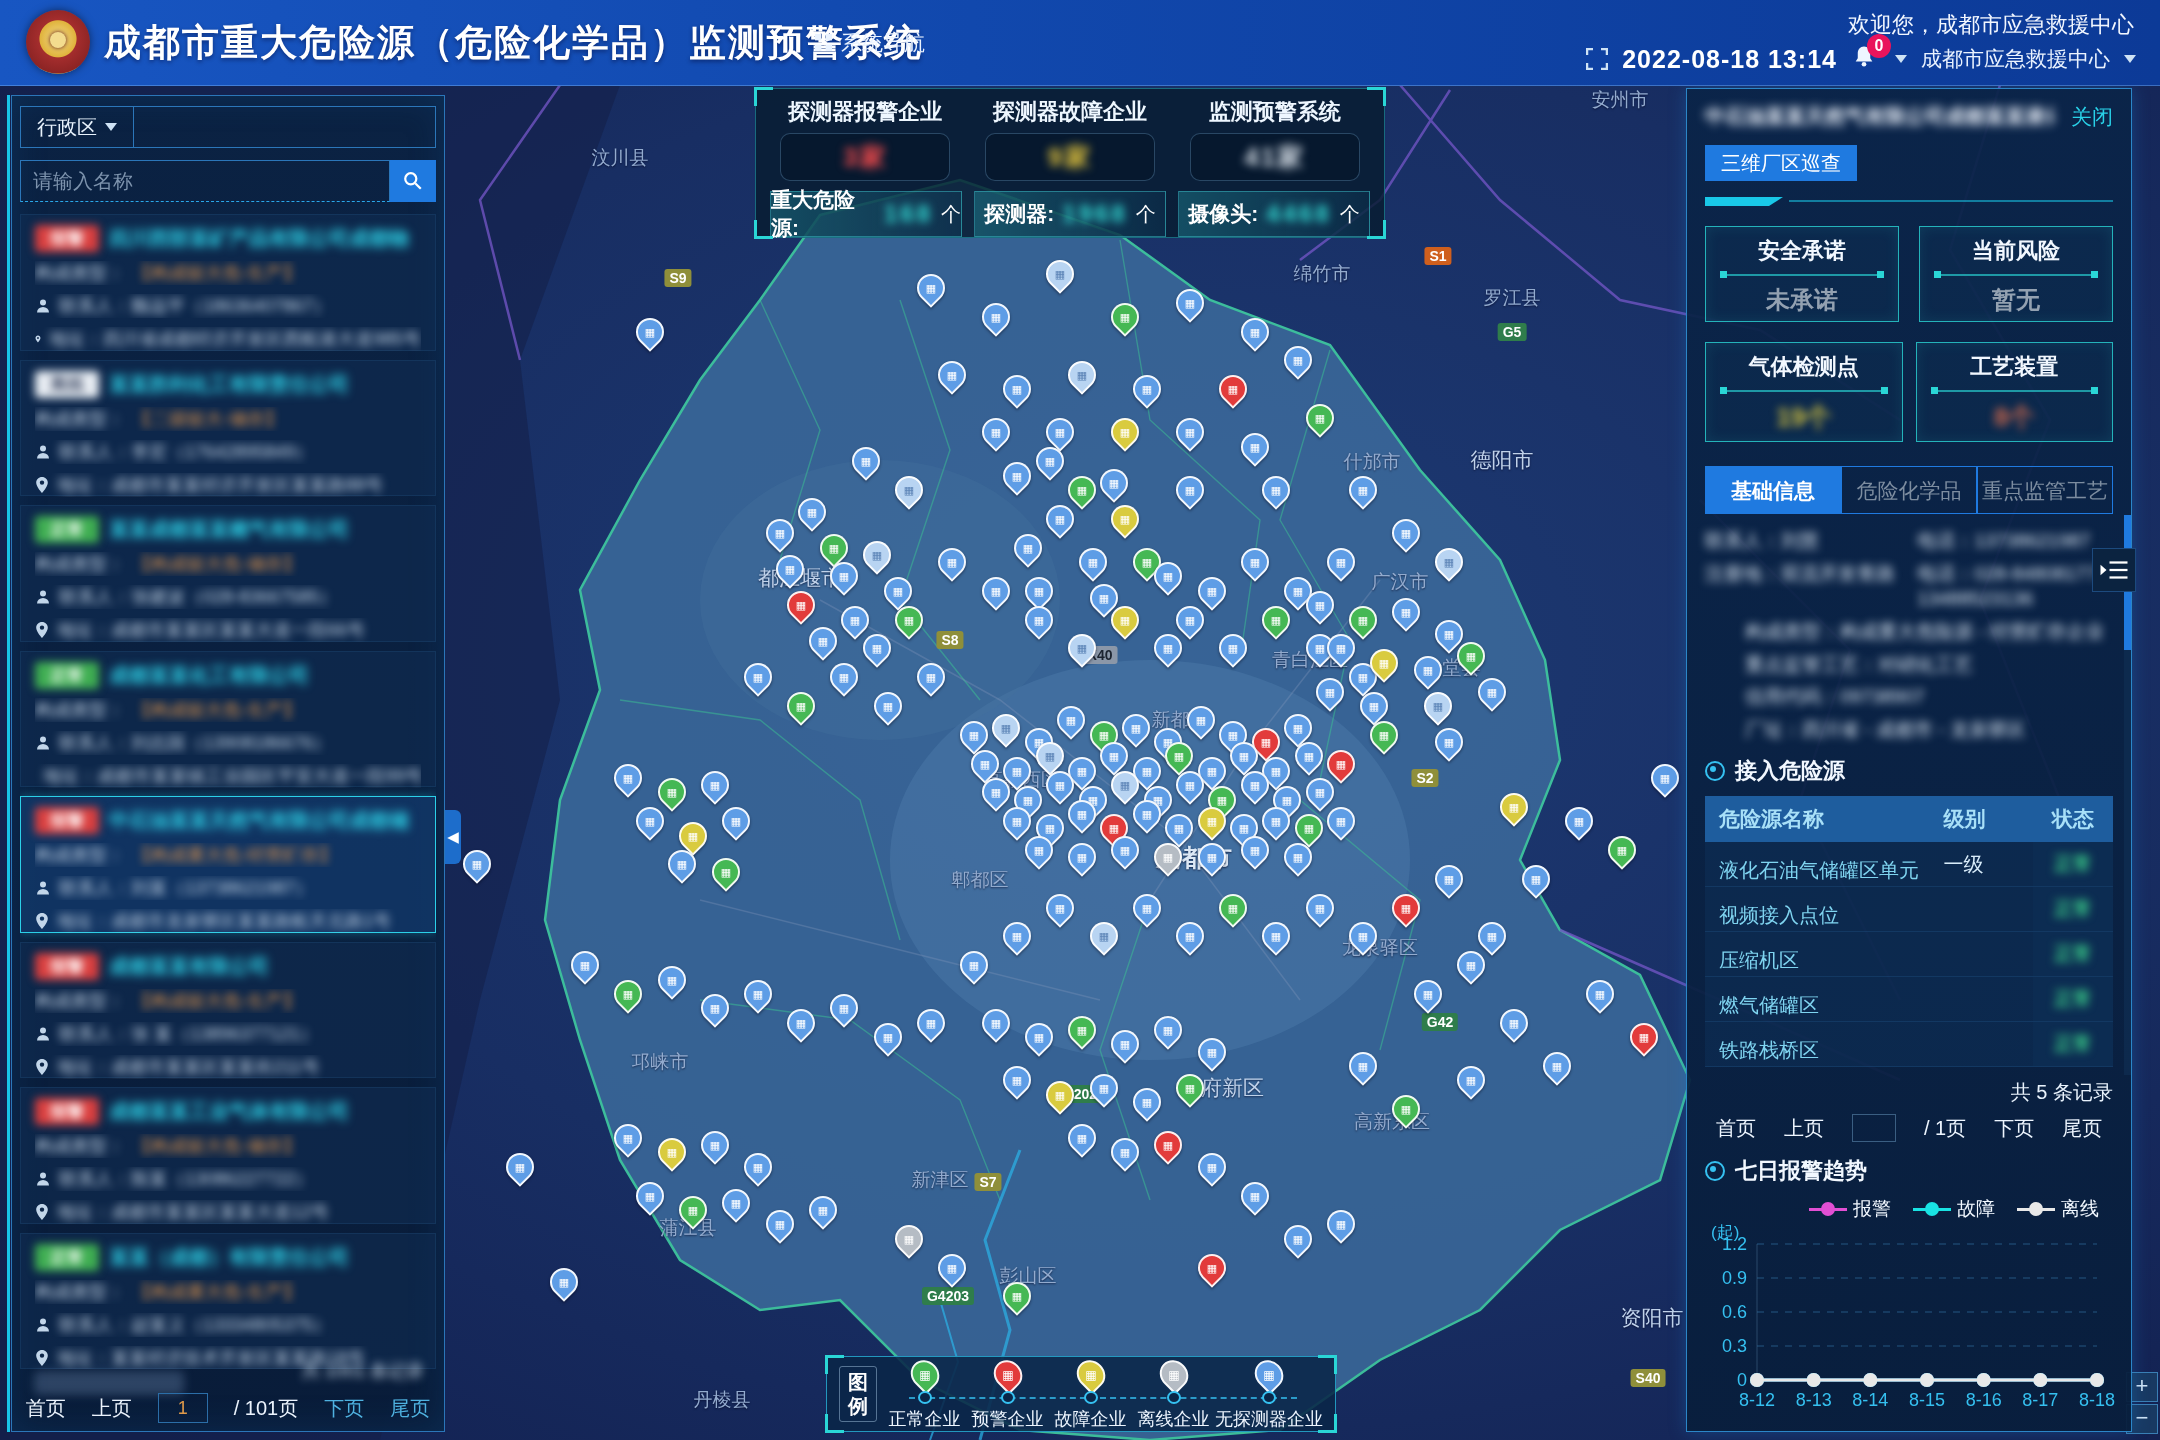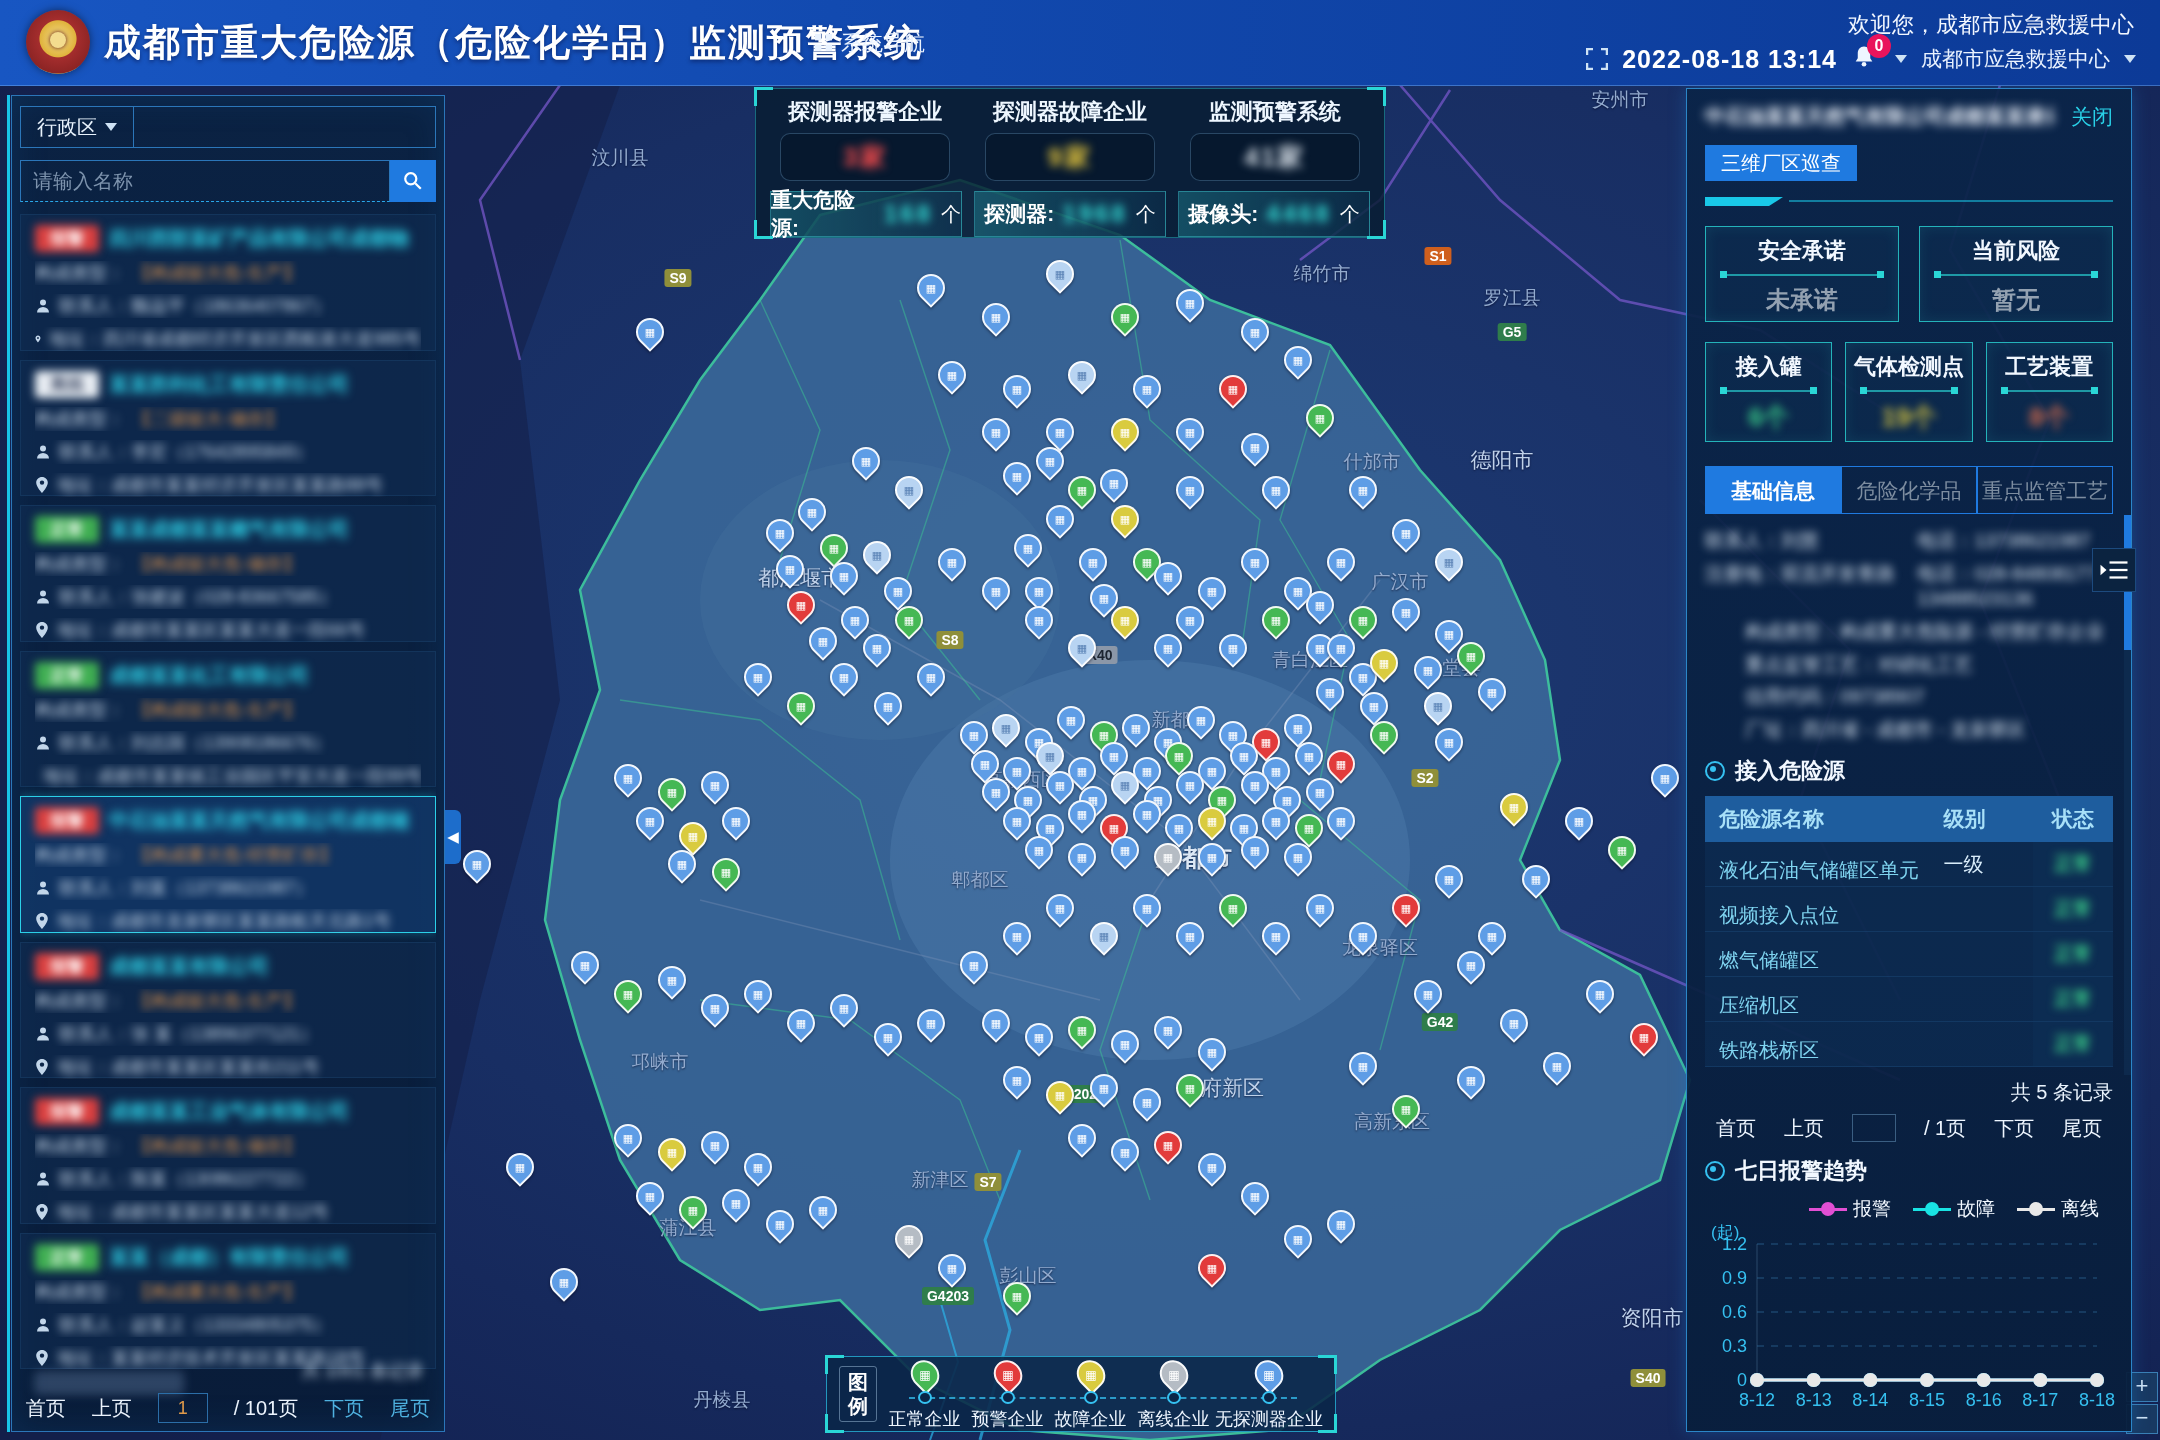--- a/index.html
+++ b/index.html
@@ -1229,25 +1229,20 @@
       </div>
       <div class="info-box">
         <div class="ib-title">当前风险</div>
         <div class="ib-line"></div>
         <div class="ib-value">暂无</div>
       </div>
     </div>
 
     <div class="tank-row" id="tank-row">
         <div class="info-box">
-          <div class="ib-title">接入罐</div>
-    <div class="ib-line"></div>
-    <div class="ib-value blur-sm" style="color: rgb(59, 208, 138); font-size: 26px;">6个</div>
-        </div>
-        <div class="info-box">
           <div class="ib-title">气体检测点</div>
     <div class="ib-line"></div>
     <div class="ib-value blur-sm" style="color: rgb(212, 194, 62); font-size: 26px;">19个</div>
         </div>
         <div class="info-box">
           <div class="ib-title">工艺装置</div>
     <div class="ib-line"></div>
     <div class="ib-value blur-sm" style="color: rgb(210, 105, 74); font-size: 26px;">8个</div>
         </div>
       </div>
@@ -1300,28 +1295,28 @@
             </div>
           </div>
           <div class="hz-row">
             <div class="hz-c1">视频接入点位</div>
     <div class="hz-c2"></div>
     <div class="hz-c3">
               <span class="blur-sm">正常</span>
             </div>
           </div>
           <div class="hz-row">
-            <div class="hz-c1">燃气储罐区</div>
+            <div class="hz-c1">压缩机区</div>
     <div class="hz-c2"></div>
     <div class="hz-c3">
               <span class="blur-sm">正常</span>
             </div>
           </div>
           <div class="hz-row">
-            <div class="hz-c1">压缩机区</div>
+            <div class="hz-c1">燃气储罐区</div>
     <div class="hz-c2"></div>
     <div class="hz-c3">
               <span class="blur-sm">正常</span>
             </div>
           </div>
           <div class="hz-row">
             <div class="hz-c1">铁路栈桥区</div>
     <div class="hz-c2"></div>
     <div class="hz-c3">
               <span class="blur-sm">正常</span>

